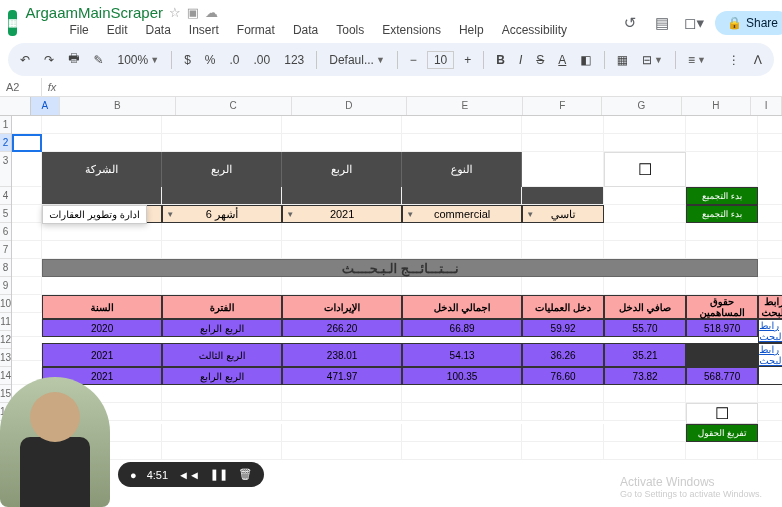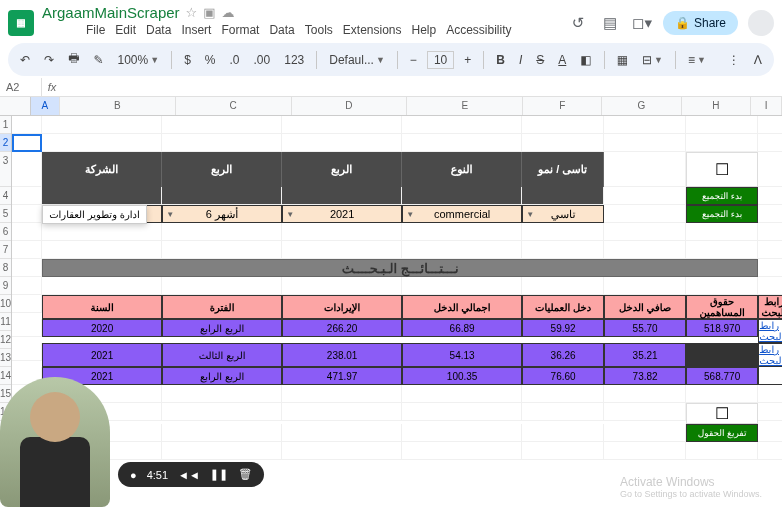--- a/index.html
+++ b/index.html
@@ -6,42 +6,42 @@
 body{background:#fff;width:782px;height:507px;overflow:hidden;position:relative}
 .header{padding:4px 8px 0;display:flex;align-items:center;gap:8px}
 .logo{width:26px;height:26px;background:#0f9d58;border-radius:4px;display:flex;align-items:center;justify-content:center;color:#fff;font-size:10px;font-weight:bold}
 .title-row{display:flex;align-items:center;gap:6px}
 .doc-title{font-size:15px;color:#15803d}
 .title-icon{color:#999;font-size:13px}
 .header-right{margin-left:auto;display:flex;align-items:center;gap:10px}
 .hr-icon{width:22px;height:22px;color:#5f6368;display:flex;align-items:center;justify-content:center;font-size:15px}
 .share-btn{background:#c2e7ff;border-radius:20px;padding:5px 12px;font-size:12px;color:#001d35;display:flex;align-items:center;gap:4px}
 .avatar-top{width:26px;height:26px;border-radius:50%;background:#e8eaed}
-.menu-bar{display:flex;gap:10px;padding:2px 44px 4px;font-size:12px;color:#444}
+.menu-bar{display:flex;gap:18px;padding:2px 44px 4px;font-size:12px;color:#444}
 .toolbar{background:#edf2fa;border-radius:20px;margin:2px 8px;padding:4px 8px;display:flex;align-items:center;gap:6px;font-size:12px;color:#444}
 .tb-sep{width:1px;height:18px;background:#c7c7c7;margin:0 2px}
 .tb-item{padding:2px 4px;display:flex;align-items:center;gap:2px}
 .tb-dd{font-size:9px;color:#666}
 .fx-row{display:flex;border-bottom:1px solid #e0e0e0;font-size:11px;color:#666}
 .name-box{width:42px;padding:3px 6px;border-right:1px solid #e0e0e0}
 .fx-lbl{width:20px;padding:3px 4px;font-style:italic;text-align:center}
 .fx-input{flex:1;padding:3px}
 .sheet{position:relative;overflow:hidden}
 .col-hdrs{display:flex;background:#fff;border-bottom:1px solid #ccc;font-size:10px;color:#666}
 .corner{width:32px;height:18px;border-right:1px solid #ccc;background:#f8f9fa}
 .ch{height:18px;border-right:1px solid #e0e0e0;text-align:center;line-height:18px;background:#f8f9fa}
 .grid-body{display:flex}
 .row-hdrs{width:32px;background:#f8f9fa;border-right:1px solid #ccc}
 .rh{height:18px;border-bottom:1px solid #e0e0e0;text-align:center;font-size:10px;color:#666;line-height:18px}
 .rh.sel{background:#d3e3fd;color:#0b57d0}
 .cells{position:relative;flex:1}
 .cell-grid{display:grid;grid-template-columns:30px 120px 120px 120px 120px 82px 82px 72px 32px}
 .gc{height:18px;border-right:1px solid #f0f0f0;border-bottom:1px solid #f0f0f0}
 .r-tall{height:35px}
-.dark-hdr{background:#4a4a4a;color:#fff;font-size:11px;font-weight:bold;text-align:center;display:flex;align-items:center;justify-content:center;border-right:1px solid #666}
+.dark-hdr{background:#4a4a4a;color:#fff;font-size:11px;font-weight:normal;text-align:center;display:flex;align-items:center;justify-content:center;border-right:1px solid #666}
 .input-cell{background:#fce5cd;border:1px solid #333;font-size:11px;text-align:center;display:flex;align-items:center;justify-content:center;position:relative}
 .dd-arrow{position:absolute;left:3px;font-size:8px;color:#666}
 .sel-cell{border:2px solid #1a73e8;background:#fff}
 .dropdown{position:absolute;background:#fff;border:1px solid #ccc;box-shadow:0 2px 6px rgba(0,0,0,.2);font-size:10px;padding:3px 6px;z-index:5}
 .green-btn{background:#0a7d00;color:#fff;font-size:9px;text-align:center;display:flex;align-items:center;justify-content:center;border:1px solid #333}
 .checkbox-cell{text-align:center;display:flex;align-items:center;justify-content:center;border:1px solid #ddd}
 .results-hdr{background:#808080;color:#333;font-size:13px;font-weight:bold;text-align:center;display:flex;align-items:center;justify-content:center;letter-spacing:8px;border:1px solid #666}
 .tbl-hdr{background:#fca5a5;border:1px solid #333;font-size:10px;font-weight:bold;text-align:center;display:flex;align-items:center;justify-content:center}
 .tbl-cell{border:1px solid #333;font-size:10px;text-align:center;display:flex;align-items:center;justify-content:center;background:#8b5cf6}
 .tbl-dark{background:#333;border:1px solid #333}
@@ -200,21 +200,20 @@
           <div class="gc"></div>
           <div class="gc"></div>
         </div>
 
       <div class="cell-grid" style="grid-template-rows:35px">
         <div class="gc r-tall"></div>
         <div class="dark-hdr r-tall">الشركة</div>
         <div class="dark-hdr r-tall">الربع</div>
         <div class="dark-hdr r-tall">الربع</div>
         <div class="dark-hdr r-tall">النوع</div>
-        <div class="dark-hdr r-tall">تاسى / نمو</div>
         <div class="gc r-tall"></div>
         <div class="checkbox-cell r-tall">☐</div>
         <div class="gc r-tall"></div>
       </div>
 
       <div class="cell-grid">
           <div class="gc"></div>
           <div class="gc" style="background:#4a4a4a"></div>
           <div class="gc" style="background:#4a4a4a"></div>
           <div class="gc" style="background:#4a4a4a"></div>

